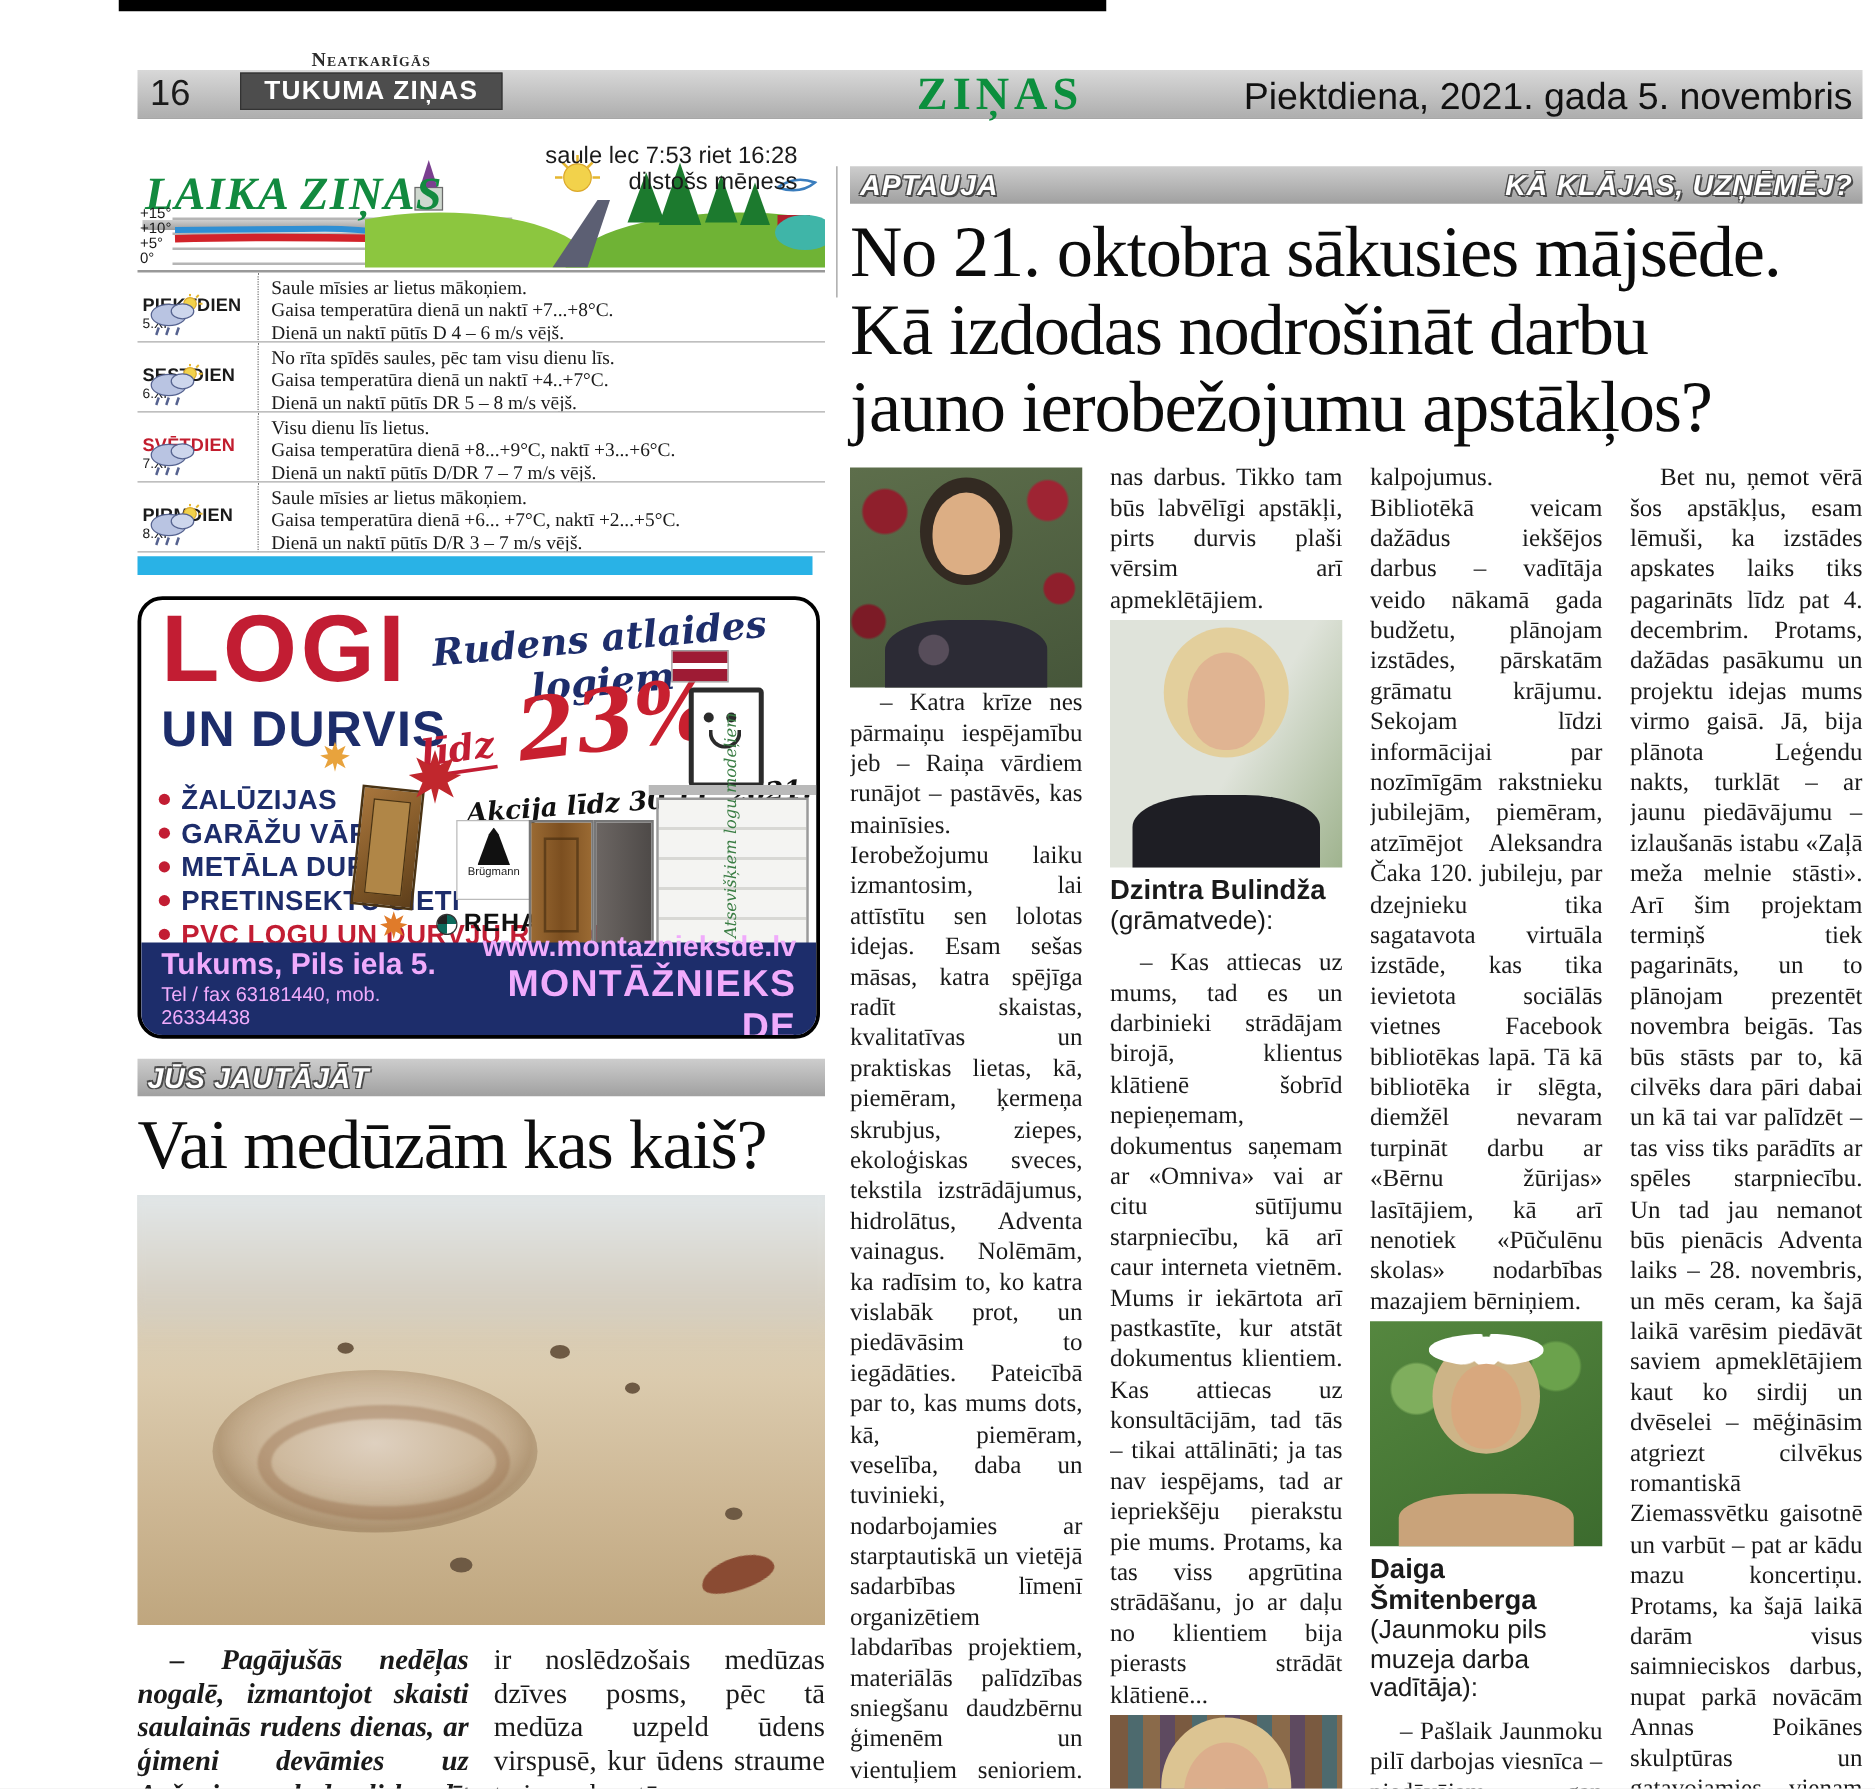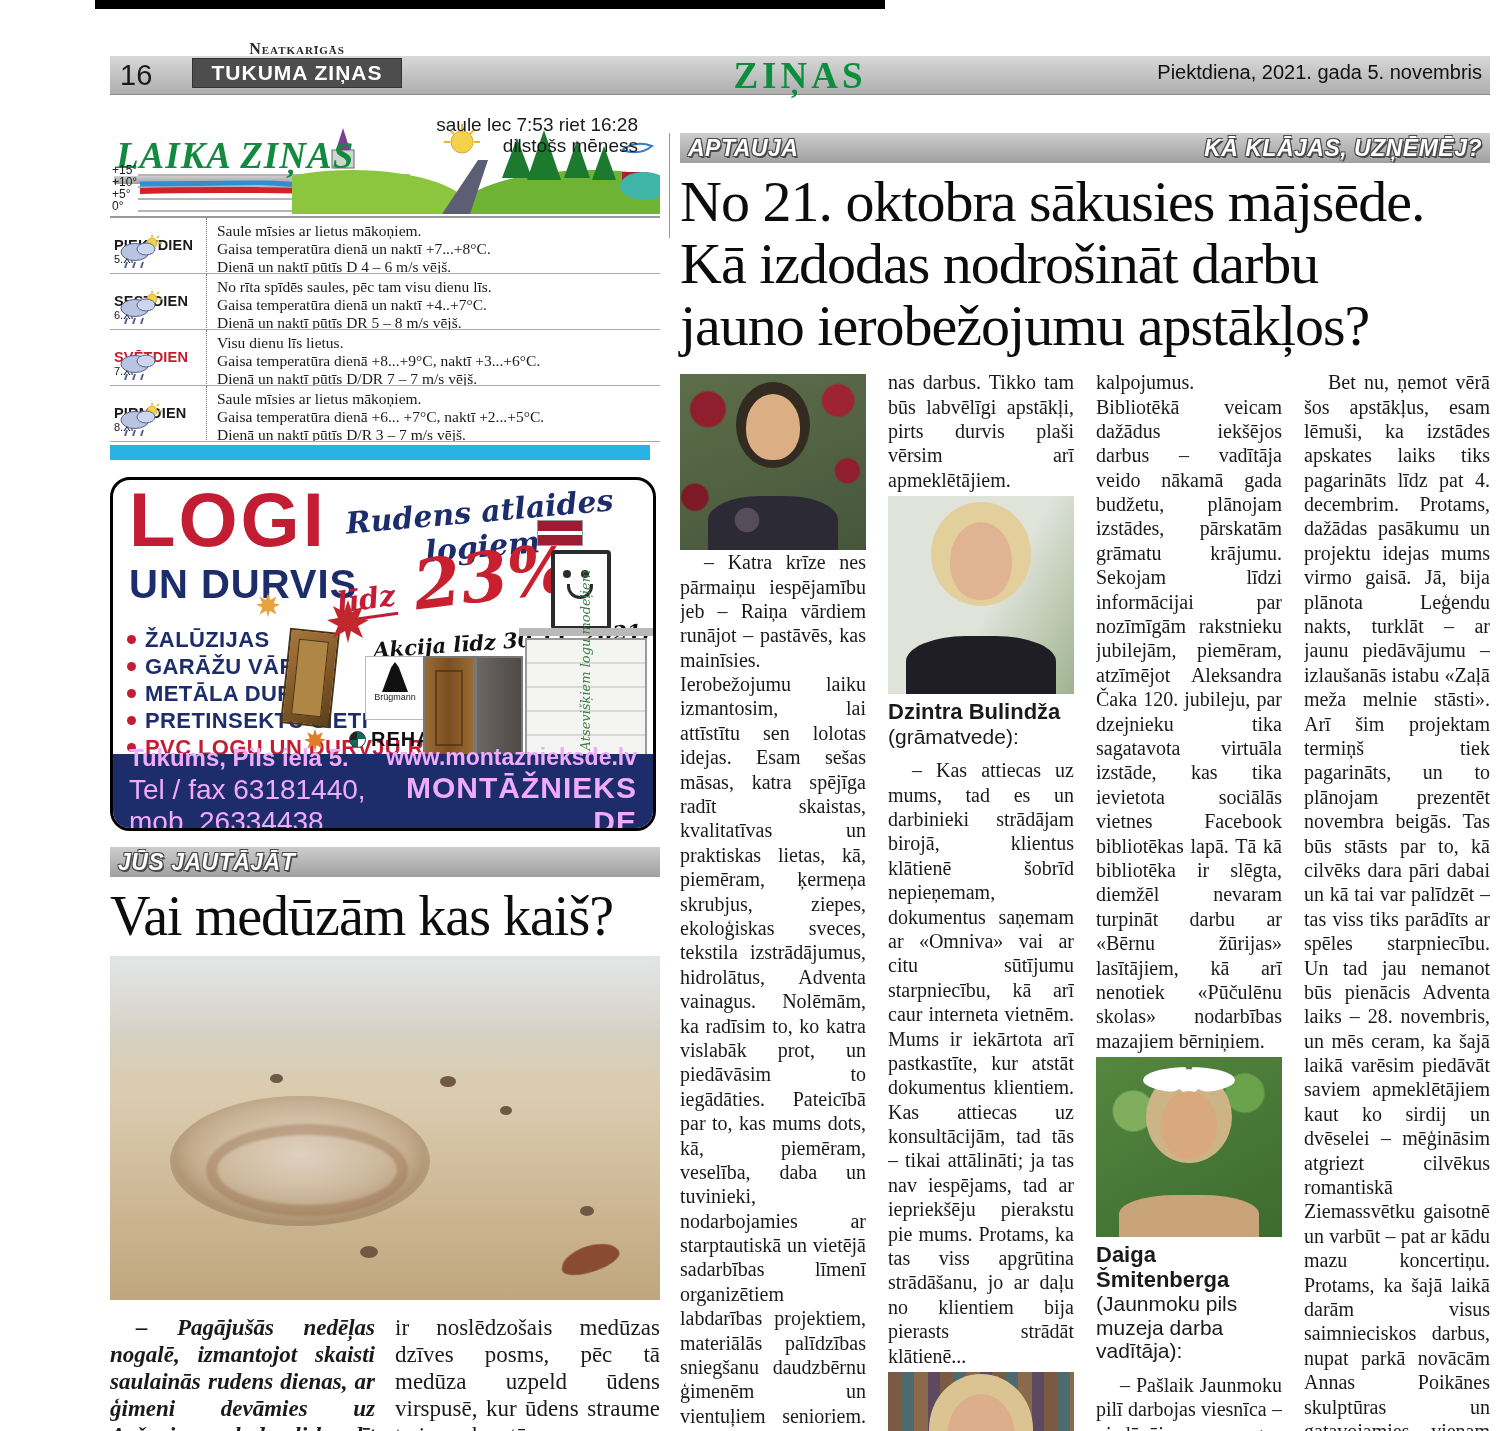--- a/index.html
+++ b/index.html
@@ -10,21 +10,21 @@
   
   .mastbar{position:absolute;top:56px;left:110px;width:1380px;height:38px;
            background:linear-gradient(180deg,#d8d8d8,#aeaeae);border-bottom:1px solid #8a8a8a;}
   .pagenum{position:absolute;left:10px;top:3px;font-family:"Liberation Sans",sans-serif;font-size:29px;color:#1a1a1a;}
   .nplogo{position:absolute;left:82px;top:-16px;width:210px;text-align:center;}
   .nplogo .l1{font-family:"Liberation Serif",serif;font-weight:bold;font-size:16px;letter-spacing:1px;color:#2b2b2b;font-variant:small-caps;}
   .nplogo .l2{background:#4d4d4d;color:#fff;font-family:"Liberation Sans",sans-serif;font-weight:bold;
               font-size:21px;letter-spacing:1px;padding:2px 6px;border:1px solid #333;}
   .sectitle{position:absolute;left:50%;transform:translateX(-50%);top:-2px;color:#0b8f3d;
             font-family:"Liberation Serif",serif;font-weight:bold;font-size:37px;letter-spacing:4px;}
-  .npdate{position:absolute;right:8px;top:5px;font-family:"Liberation Sans",sans-serif;font-size:20px;color:#111;}
+  .npdate{position:absolute;right:8px;top:5px;font-family:"Liberation Sans",sans-serif;font-size:30px;color:#111;}
 
   
   .leftcol{position:absolute;left:110px;top:118px;width:550px;}
 
   .w-head{position:relative;height:98px;}
   .w-title{position:absolute;left:6px;top:16px;color:#128a3f;font-style:italic;font-weight:bold;
            font-size:37px;font-family:"Liberation Serif",serif;letter-spacing:1px;z-index:3;}
   .w-titlebar{position:absolute;left:4px;top:58px;width:300px;height:8px;background:linear-gradient(180deg,#cfcfcf,#9c9c9c);z-index:1;}
   .w-suninfo{position:absolute;right:22px;top:-4px;text-align:right;font-family:"Liberation Sans",sans-serif;
              font-size:19px;line-height:1.12;z-index:4;}
@@ -82,21 +82,21 @@
   .door.d2{left:362px;width:44px;background:linear-gradient(90deg,#6c6663,#4e4a48);}
   .door.d1::after{content:"";position:absolute;inset:12px 10px;border:2px solid rgba(60,38,12,.55);}
   .ad-garage{position:absolute;left:412px;top:158px;width:118px;height:122px;border:2px solid #9a9a9a;
              background:repeating-linear-gradient(180deg,#f4f4f2 0 22px,#d8d8d4 22px 24px);}
   .ad-garage::before{content:"";position:absolute;left:-8px;top:-12px;width:134px;height:8px;background:#b9b9b9;}
   .ad-sidenote{position:absolute;right:-28px;top:178px;transform:rotate(-90deg);color:#3a7d44;
                font-family:"DejaVu Serif",serif;font-style:italic;font-size:13px;white-space:nowrap;}
   .ad-foot{position:absolute;left:0;right:0;bottom:0;height:74px;background:#1d2d6b;color:#f0abfc;
            display:flex;justify-content:flex-start;align-items:center;padding:0 16px;}
   .ad-foot .fl .a{font-weight:bold;font-size:24px;}
-  .ad-foot .fl .b{font-size:28px;margin-top:2px;}
+  .ad-foot .fl .b{font-size:16px;margin-top:2px;}
   .ad-foot .fr{text-align:right;}
   .ad-foot .fr .a{font-weight:bold;font-size:23px;}
   .ad-foot .fr .b{font-weight:800;font-size:30px;letter-spacing:1px;}
 
   
   .banner{background:linear-gradient(180deg,#cdcdcd,#a0a0a0);height:30px;display:flex;align-items:center;
           justify-content:space-between;padding:0 8px;}
   .banner span{font-family:"Liberation Sans",sans-serif;font-style:italic;font-weight:bold;font-size:23px;
           color:#fff;letter-spacing:.5px;
           text-shadow:1.5px 1.5px 0 #4a4a4a,-1px -1px 0 #4a4a4a,1px -1px 0 #4a4a4a,-1px 1px 0 #4a4a4a;}

